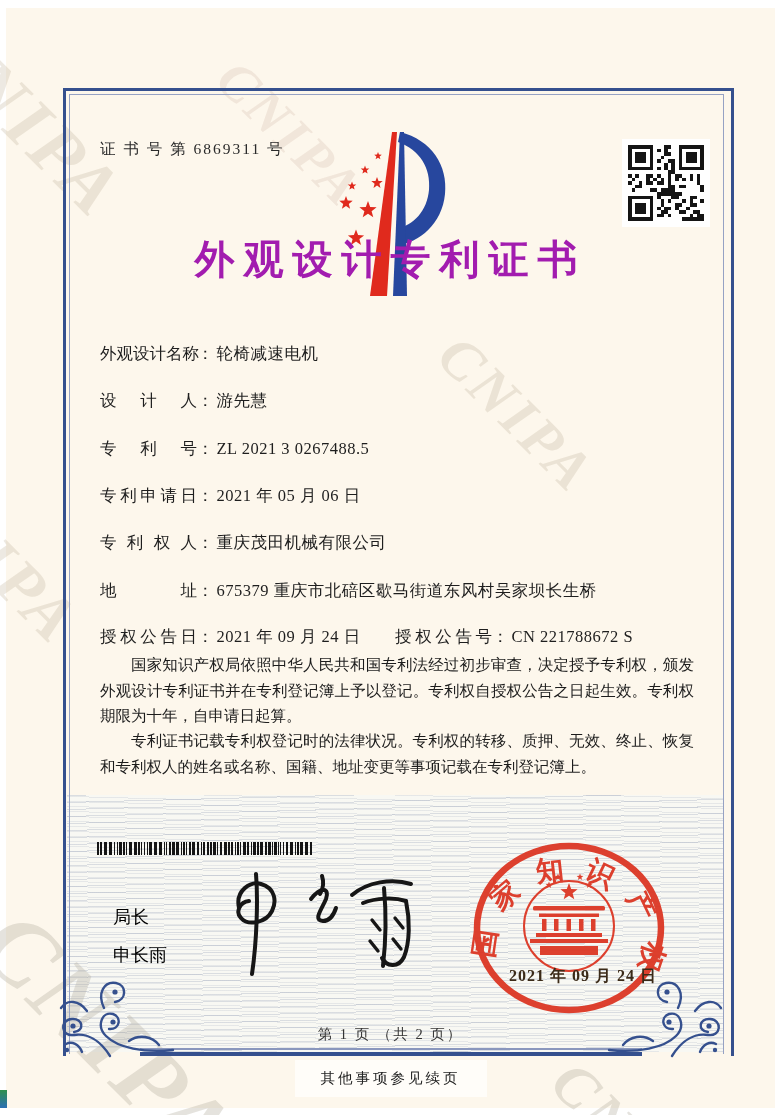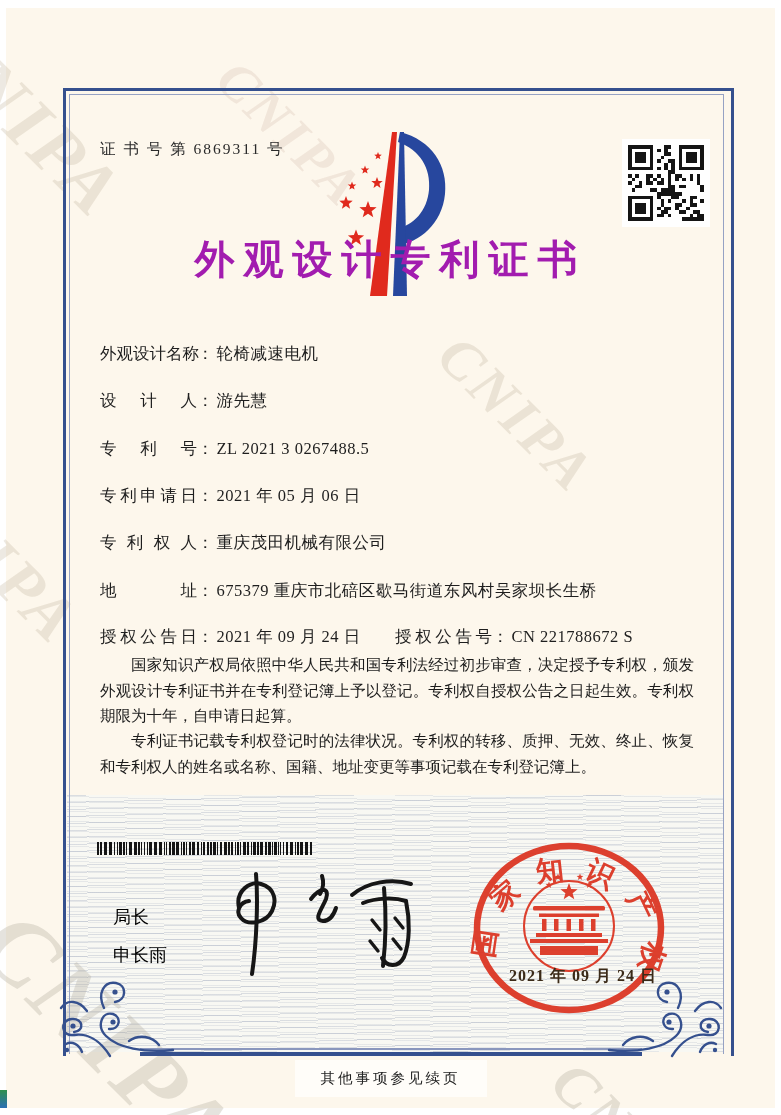--- a/index.html
+++ b/index.html
@@ -578,15 +578,16 @@
         <rect x="109" y="79" width="4.5" height="12"></rect>
         <rect x="121" y="79" width="4.5" height="12"></rect>
         <rect x="66" y="93" width="66" height="4"></rect>
         <rect x="60" y="99" width="78" height="4"></rect>
         <rect x="70" y="106" width="58" height="9"></rect>
       </g>
     </g>
   </svg>
   <div class="seal-date">2021 年 09 月 24 日</div>
 
+  <div class="pageno">第 1 页 （共 2 页）</div>
   <div class="footer-note">其他事项参见续页</div>
   <div class="artifact"></div>
 </div>
 
 </body></html>

